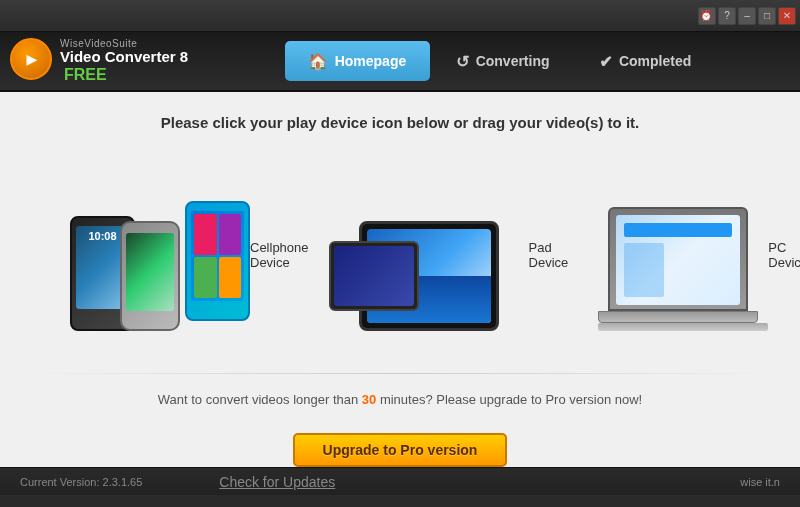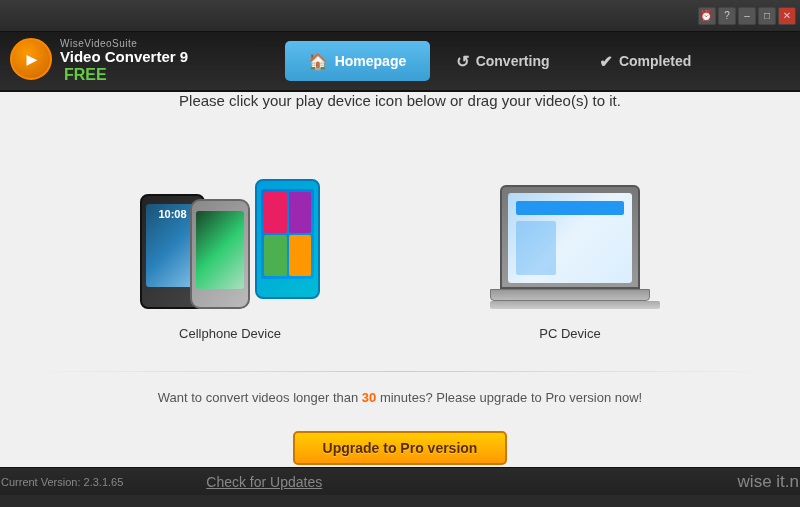--- a/index.html
+++ b/index.html
@@ -132,37 +132,38 @@
     .main-content {
       width: 100%;
       height: 375px;
       background: #f0f0f0;
       display: flex;
       flex-direction: column;
       align-items: center;
     }
 
     .instruction-text {
+      margin-top: 22px;
       font-size: 15px;
       color: #333;
-      font-weight: normal;
+      font-weight: bold;
     }
 
     .devices-section {
       display: flex;
       justify-content: space-around;
       align-items: flex-end;
       width: 100%;
       padding: 0 60px;
       margin-top: 20px;
     }
 
     .device-item {
       display: flex;
-      flex-direction: column;
+      flex-direction: row;
       align-items: center;
       cursor: pointer;
       padding: 10px;
     }
 
     .device-image {
       position: relative;
       margin-bottom: 12px;
     }
 
@@ -427,39 +428,38 @@
       text-shadow: 0 1px 0 rgba(255,255,255,0.3);
     }
 
     
     .status-bar {
       width: 100%;
       height: 28px;
       background: linear-gradient(to bottom, #2a2a2a, #222);
       display: flex;
       align-items: center;
-      padding: 0 1px;
+      padding: 0 20px;
       border-top: 1px solid #111;
-      gap: 6px;
     }
     .status-version {
       font-size: 11px;
       color: #888;
       flex: 0 0 auto;
     }
     .status-update {
       font-size: 14px;
       color: #888;
       margin-left: 77px;
       cursor: pointer;
       text-decoration: underline;
     }
     .status-right {
       margin-left: auto;
-      font-size: 17px;
+      font-size: 11px;
       color: #888;
     }
   </style>
 </head>
 <body>
 
 <div class="title-bar">
   <div class="title-bar-controls">
     <div class="title-bar-btn">⏰</div>
     <div class="title-bar-btn">?</div>
@@ -468,21 +468,21 @@
     <div class="title-bar-btn close">✕</div>
   </div>
 </div>
 
 <div class="header">
   <div class="logo-area">
     <div class="logo-icon"></div>
     <div class="logo-text">
       <span class="brand">WiseVideoSuite</span>
       <span class="product">
-        <span>Video Converter 9</span>
+        <span>Video Converter 8</span>
         <span class="free-badge">FREE</span>
       </span>
     </div>
   </div>
 
   <nav class="nav-tabs">
     <div class="nav-tab active">
       <span class="nav-tab-icon">🏠</span>
       <span>Homepage</span>
     </div>
@@ -517,20 +517,33 @@
               <div class="tile tile2"></div>
               <div class="tile tile3"></div>
               <div class="tile tile4"></div>
             </div>
           </div>
         </div>
       </div>
       <div class="device-label">Cellphone Device</div>
     </div>
 
+    <div class="device-item">
+      <div class="device-image">
+        <div class="pad-group">
+          <div class="tablet">
+            <div class="tablet-screen"></div>
+          </div>
+          <div class="tablet-small">
+            <div class="tablet-small-screen"></div>
+          </div>
+        </div>
+      </div>
+      <div class="device-label">Pad Device</div>
+    </div>
 
     <div class="device-item">
       <div class="device-image">
         <div class="pc-group">
           <div class="laptop">
             <div class="laptop-screen-container">
               <div class="laptop-screen"></div>
             </div>
             <div class="laptop-base"></div>
             <div class="laptop-foot"></div>

